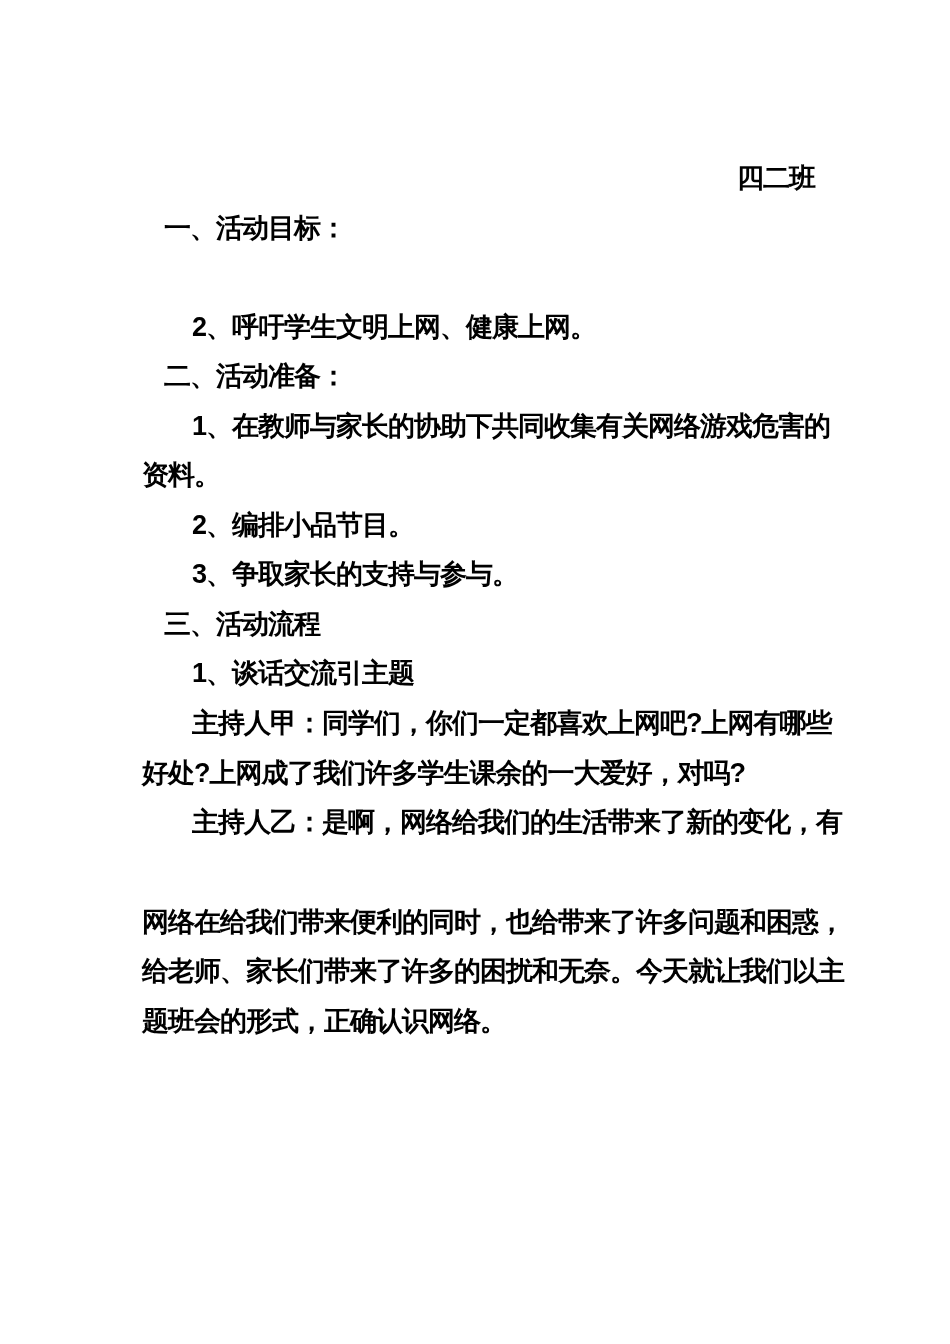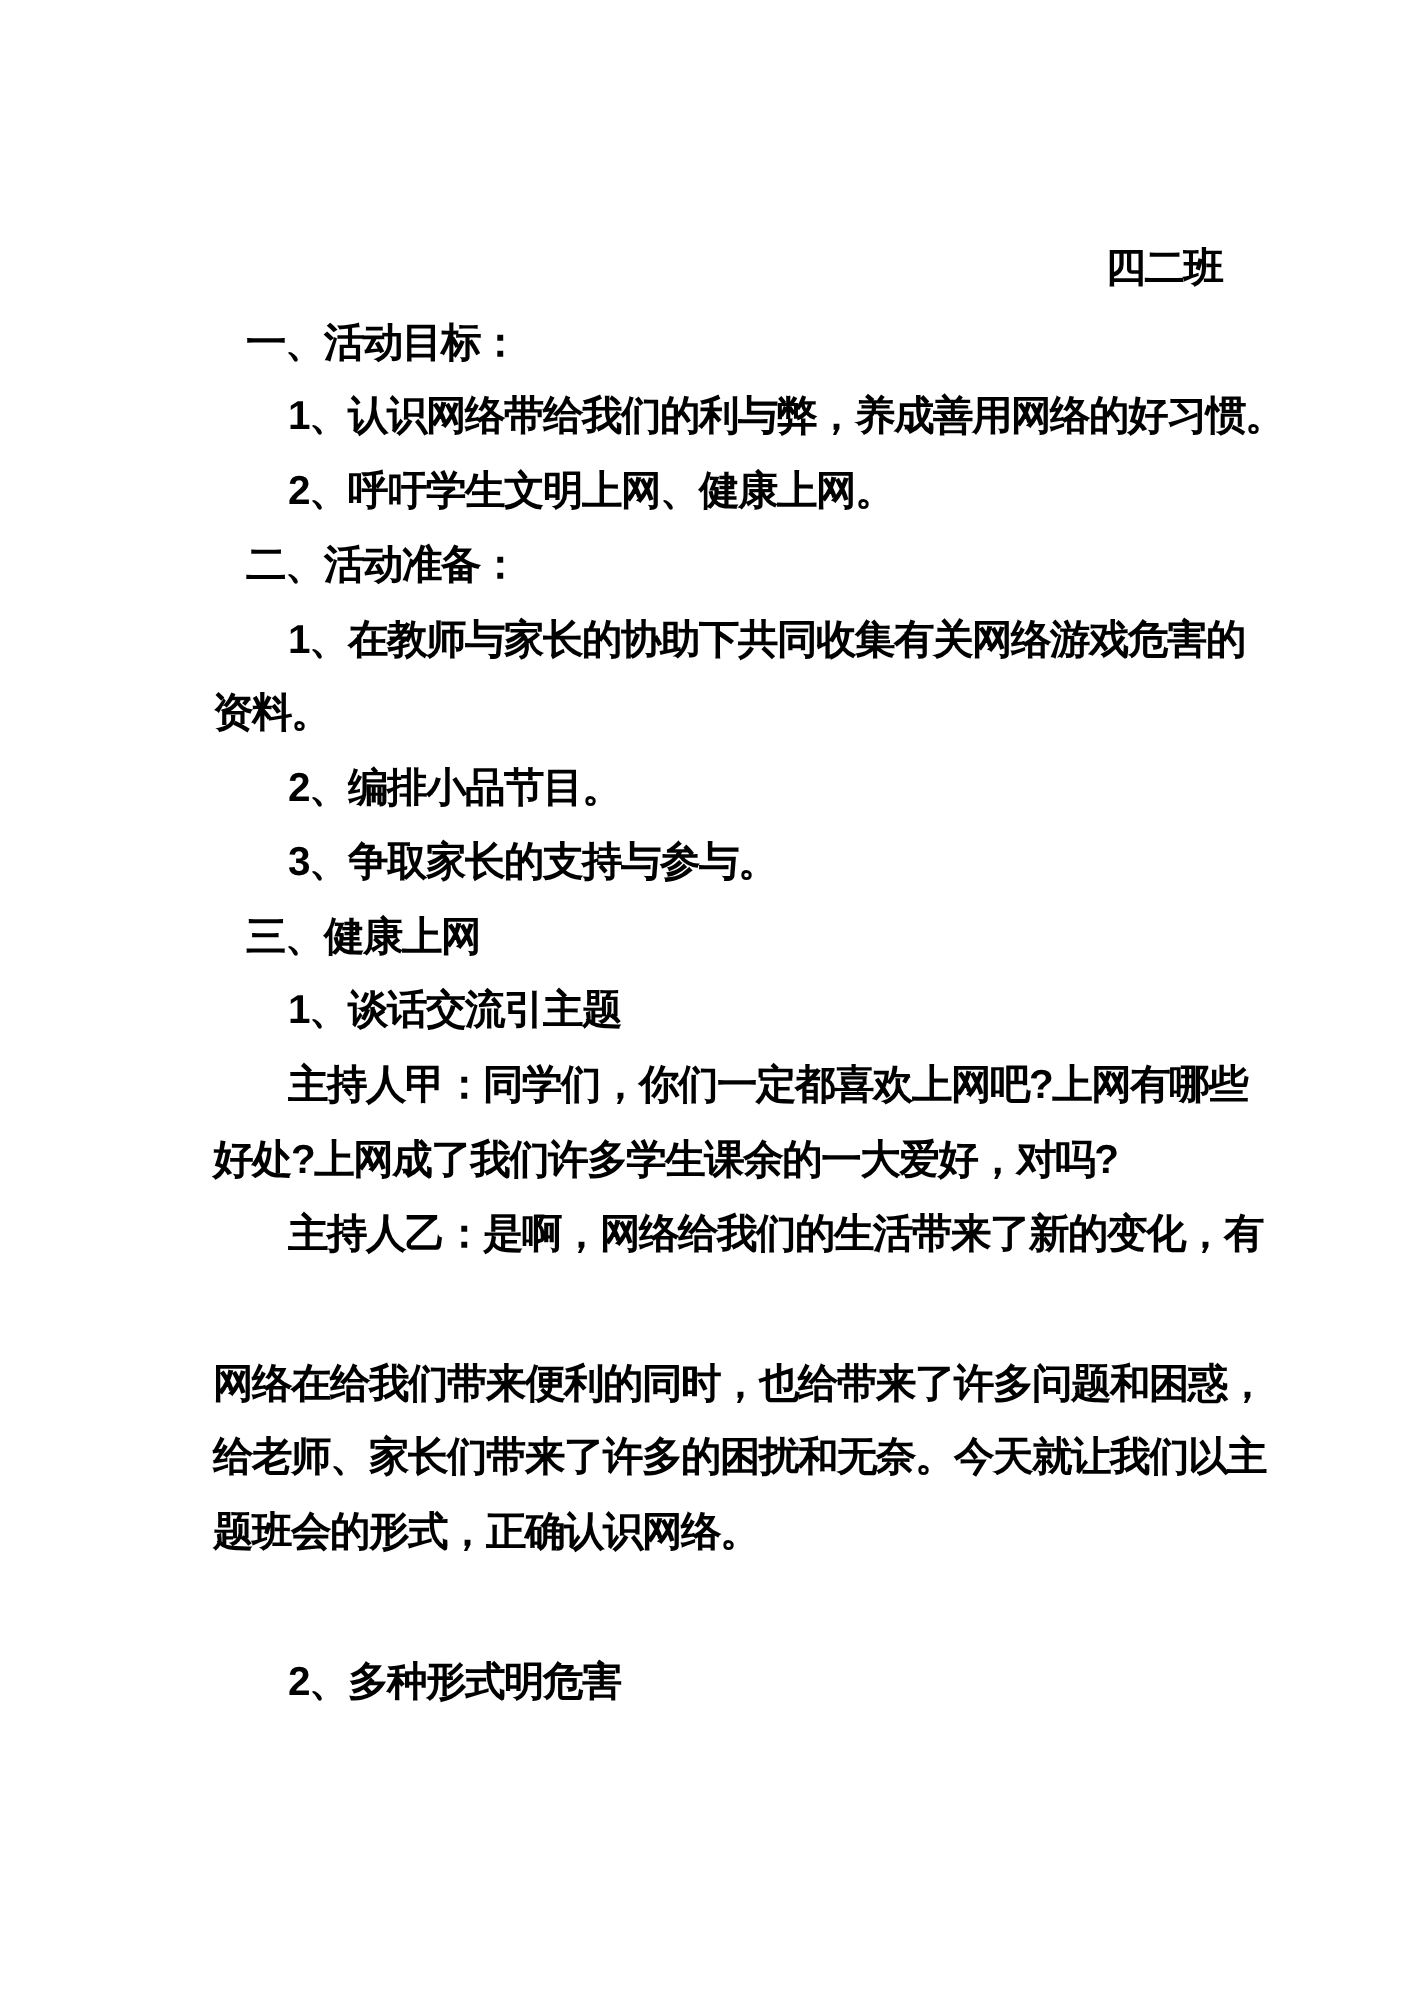--- a/index.html
+++ b/index.html
@@ -34,47 +34,45 @@
 </style>
 </head>
 <body>
 
 <div class="page">
 
   <div class="line align-label" style="top:162px">四二班</div>
 
   <div class="line indent-section" style="top:212px">一、活动目标：</div>
 
-  <div class="line indent-item" style="top:261px">1、认识网络带给我们的利与弊，养成善用网络的好习惯。</div>
 
   <div class="line indent-item" style="top:311px">2、呼吁学生文明上网、健康上网。</div>
 
   <div class="line indent-section" style="top:360px">二、活动准备：</div>
 
   <div class="line indent-item" style="top:410px">1、在教师与家长的协助下共同收集有关网络游戏危害的</div>
 
   <div class="line indent-flush" style="top:459px">资料。</div>
 
   <div class="line indent-item" style="top:509px">2、编排小品节目。</div>
 
   <div class="line indent-item" style="top:558px">3、争取家长的支持与参与。</div>
 
-  <div class="line indent-section" style="top:608px">三、健康上网</div>
+  <div class="line indent-section" style="top:608px">三、活动流程</div>
 
   <div class="line indent-item" style="top:657px">1、谈话交流引主题</div>
 
   <div class="line indent-item" style="top:707px">主持人甲：同学们，你们一定都喜欢上网吧?上网有哪些</div>
 
   <div class="line indent-flush" style="top:757px">好处?上网成了我们许多学生课余的一大爱好，对吗?</div>
 
   <div class="line indent-item" style="top:806px">主持人乙：是啊，网络给我们的生活带来了新的变化，有</div>
 
 
   <div class="line indent-flush" style="top:906px">网络在给我们带来便利的同时，也给带来了许多问题和困惑，</div>
 
   <div class="line indent-flush" style="top:955px">给老师、家长们带来了许多的困扰和无奈。今天就让我们以主</div>
 
   <div class="line indent-flush" style="top:1005px">题班会的形式，正确认识网络。</div>
 
 
-  <div class="line indent-item" style="top:1105px">2、多种形式明危害</div>
 
 </div>
 
 </body></html>

